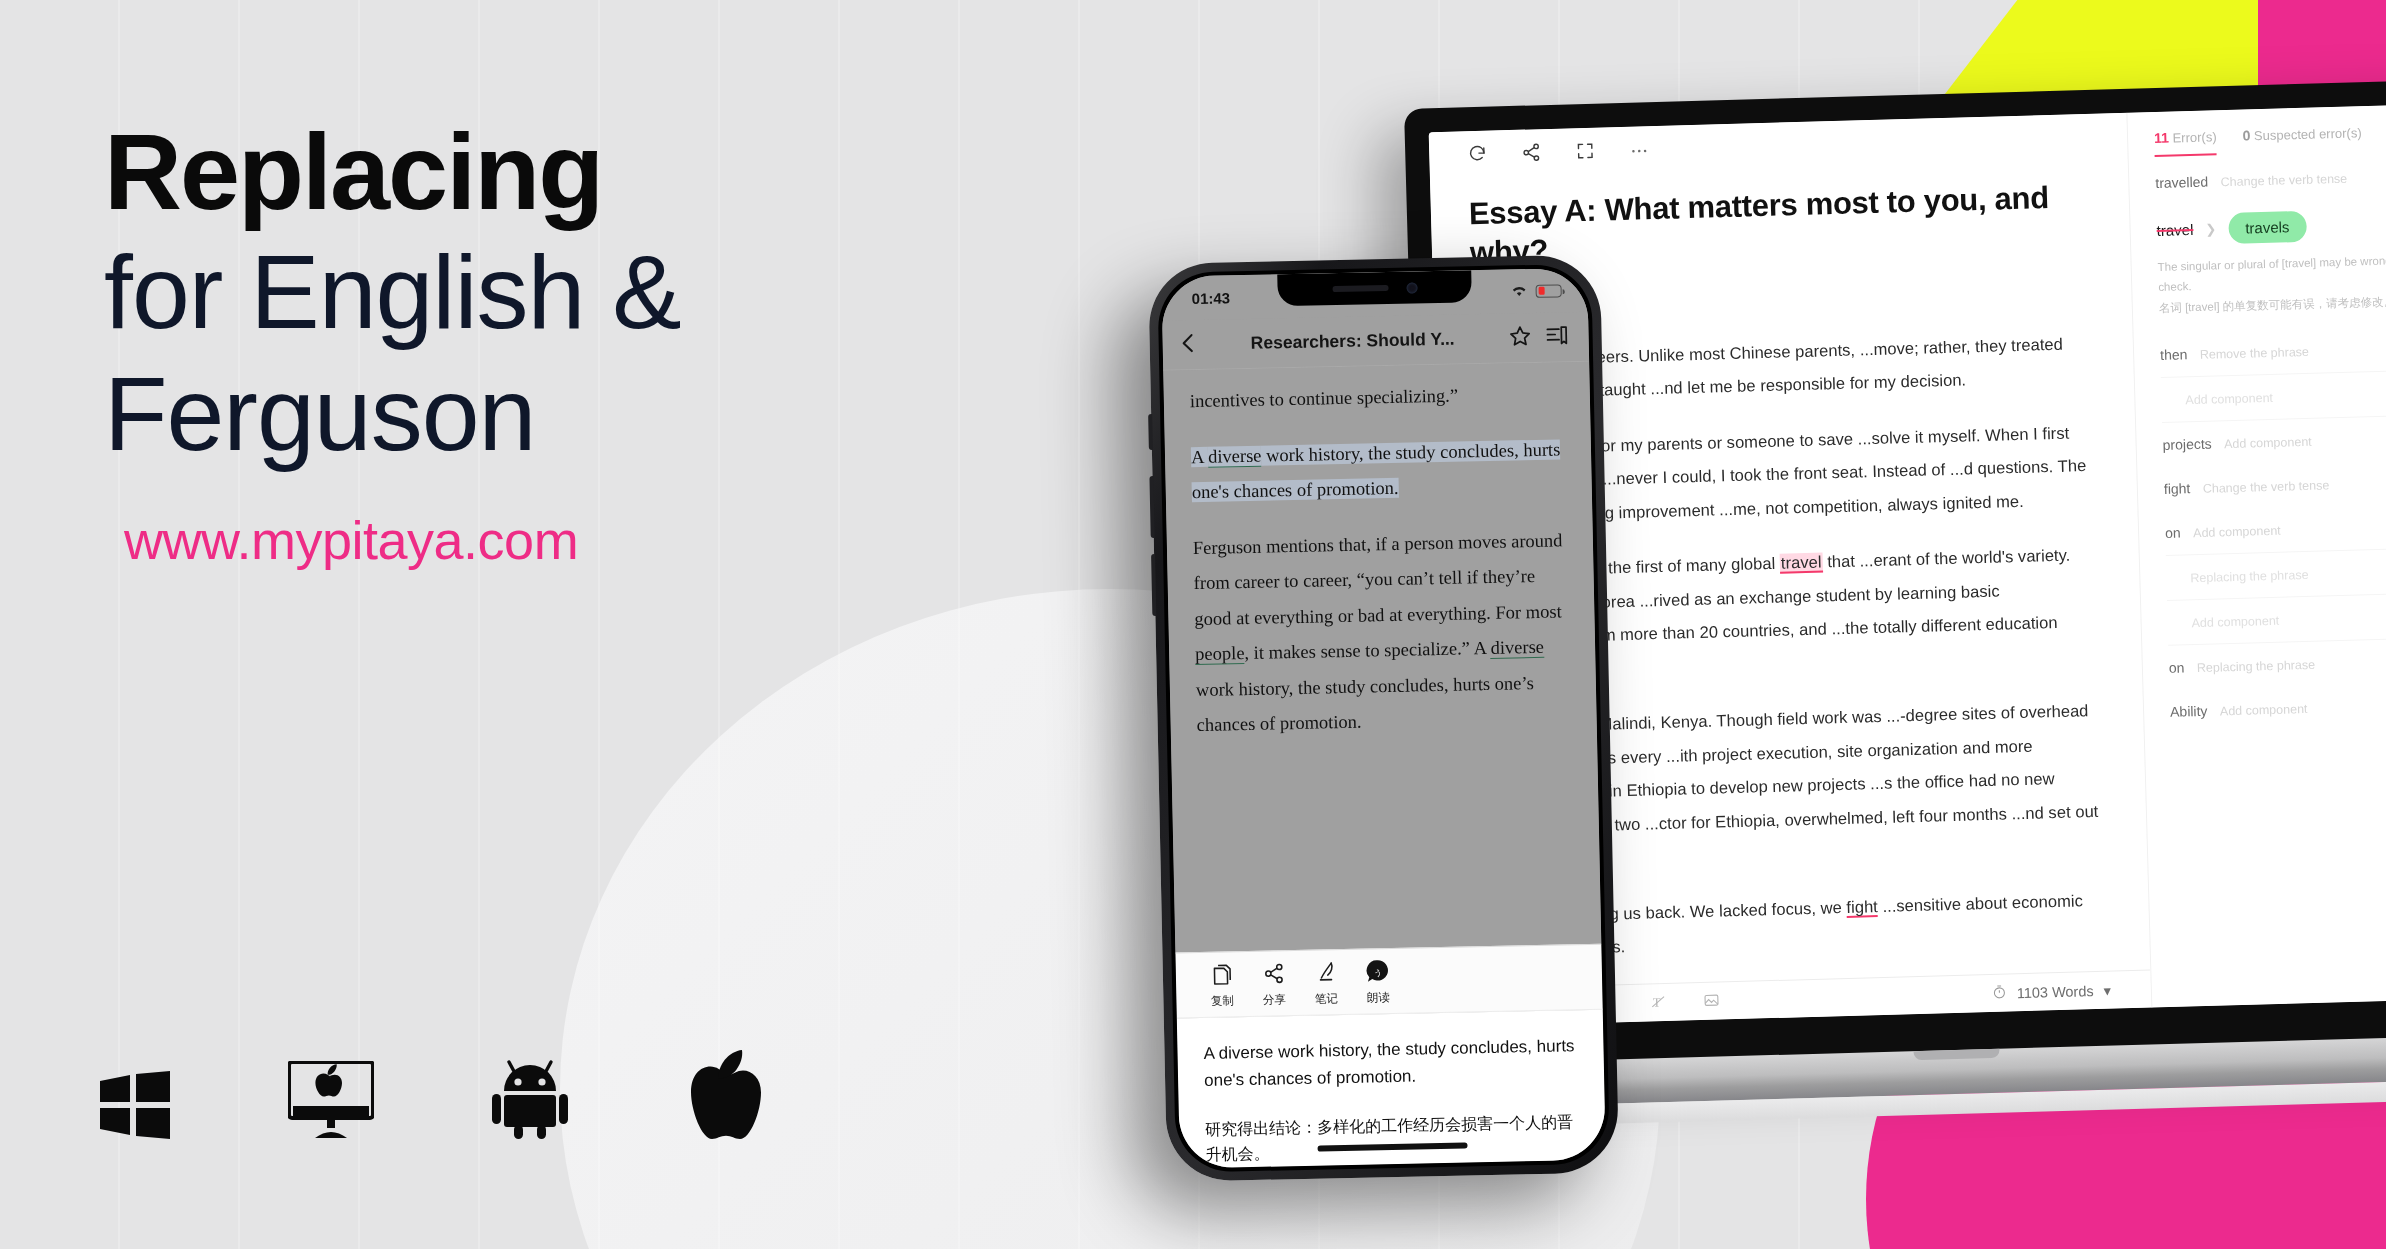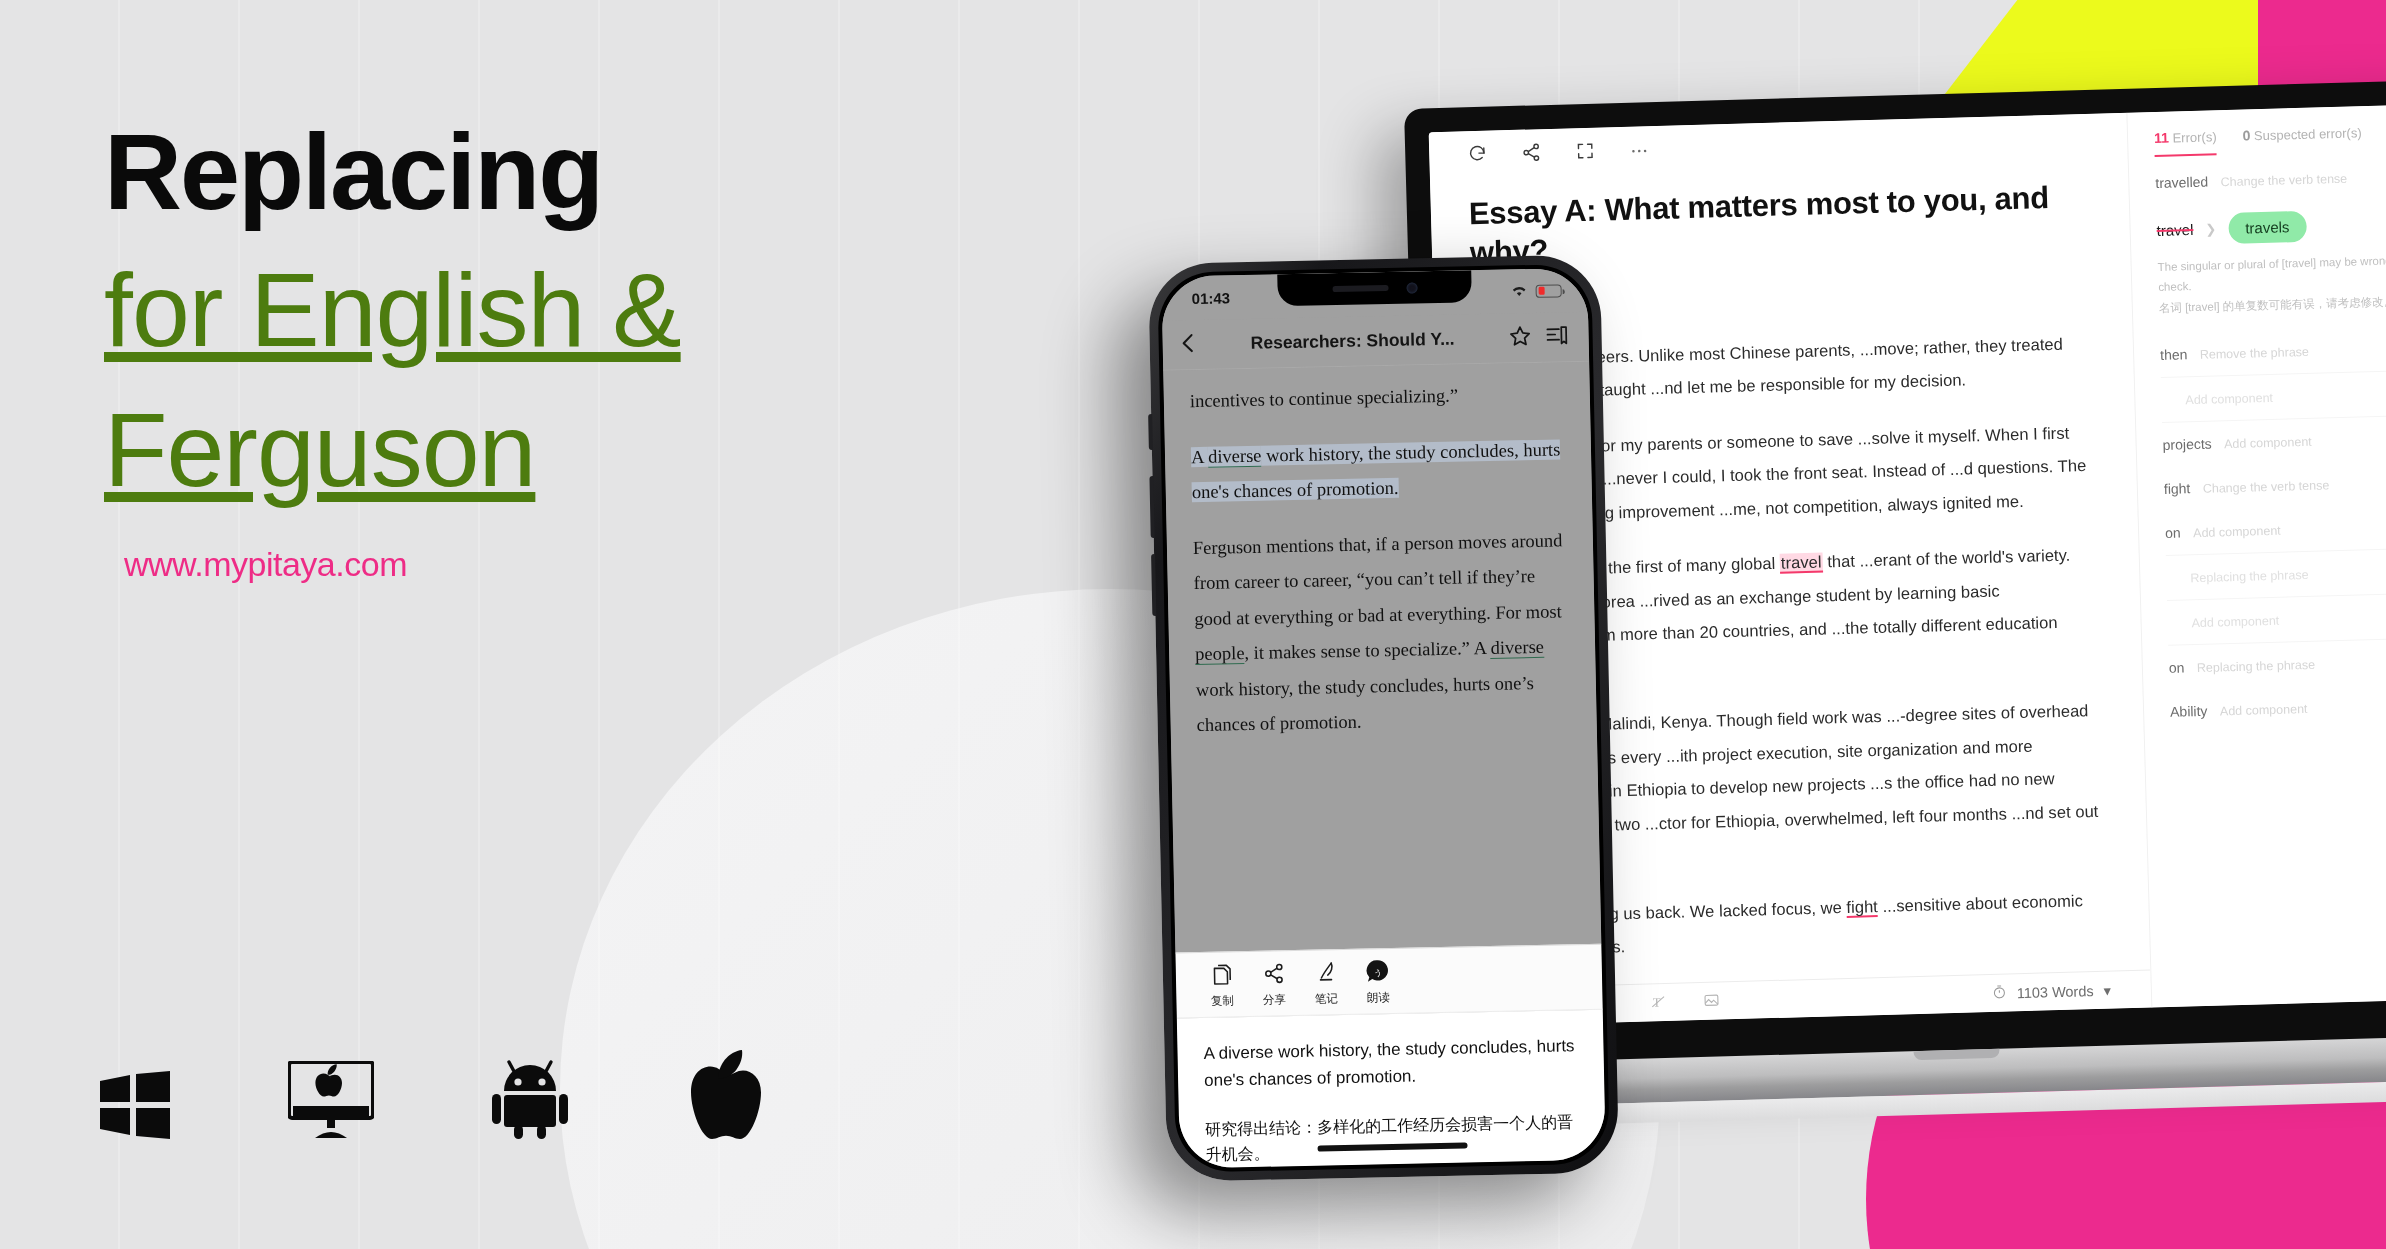--- a/index.html
+++ b/index.html
@@ -39,25 +39,25 @@
   }
 
   
   #hero { position:absolute; left:104px; top:118px; width:880px; }
   .h1 {
     font-size:108px; line-height:1.0; font-weight:bold;
     letter-spacing:-2px; color:#0a0a0a;
   }
   .h2 {
     font-size:104px; line-height:1.08; font-weight:300;
-    letter-spacing:-1px; color:#4d7c0f; margin-top:28px;text-decoration:underline;
+    letter-spacing:-1px; color:#0f172a; margin-top:10px;
   }
   .url {
     margin-top:38px; margin-left:20px;
-    font-size:34px; color:#ee2c86; font-weight:400; letter-spacing:-.5px;
+    font-size:54px; color:#ee2c86; font-weight:400; letter-spacing:-.5px;
   }
 
   
   #os-row {
     position:absolute; left:100px; bottom:110px;
     display:flex; align-items:flex-end; gap:118px;
   }
   #os-row svg { display:block; fill:#0b0b0b; }
 
   

